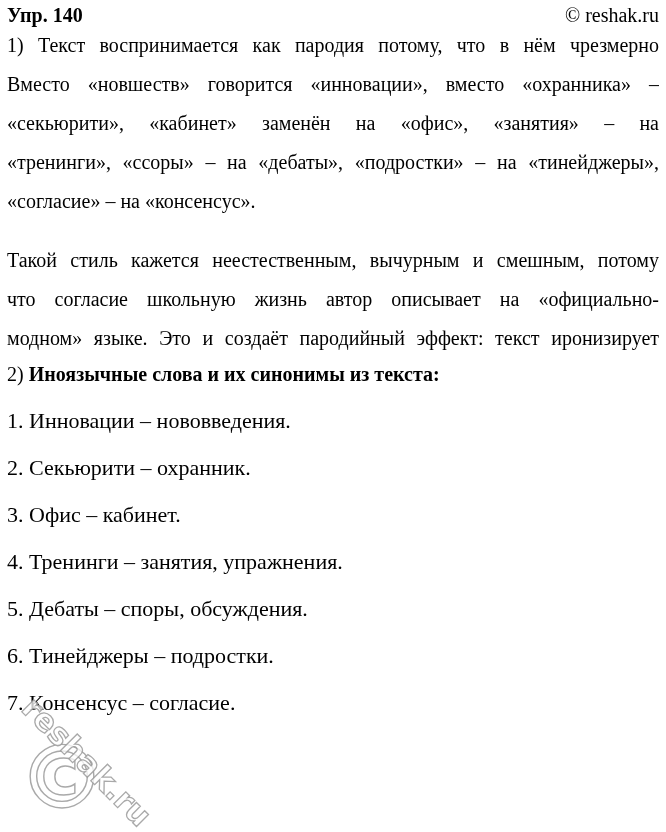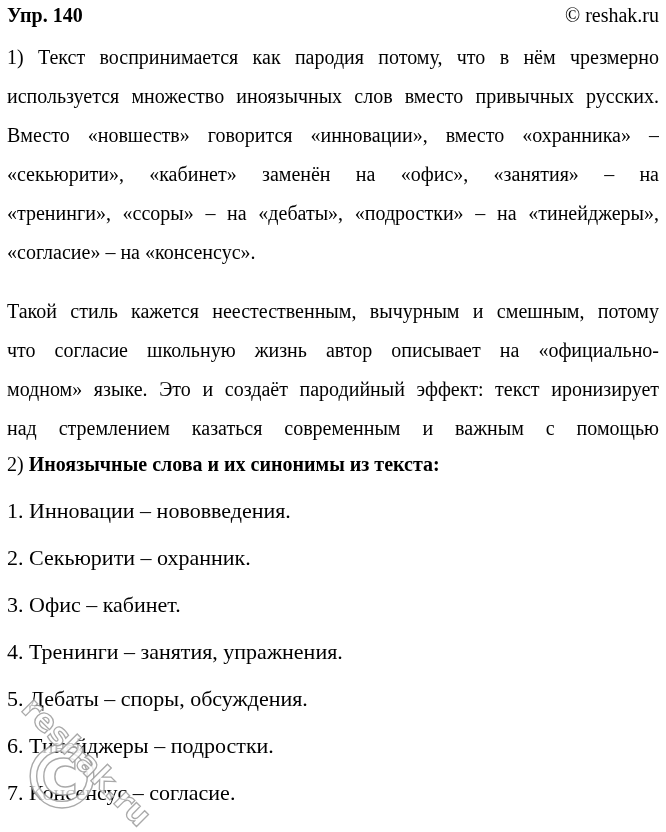--- a/index.html
+++ b/index.html
@@ -25,21 +25,21 @@
   .exercise { font-weight: bold; }
   .copyright { font-weight: normal; }
   .para { margin: 0; font-size: 20px; }
   .para .line {
     line-height: 39px;
     text-align: justify;
     text-align-last: justify;
     overflow: hidden;
   }
   .para .line.last { text-align-last: left; }
-  .p1 { margin-top: 12px; }
+  .p1 { }
   .p2 { margin-top: 20px; }
   .heading {
     margin-top: 4px;
     font-size: 20px;
     line-height: 24px;
   }
   .heading .bold { font-weight: bold; }
   .items { margin-top: 24px; }
   .item {
     font-size: 22px;
@@ -60,32 +60,30 @@
 <div class="page">
   <div class="content">
 
     <div class="header">
       <span class="exercise">Упр. 140</span>
       <span class="copyright">© reshak.ru</span>
     </div>
 
     <div class="para p1">
       <div class="line">1) Текст воспринимается как пародия потому, что в нём чрезмерно</div>
-      <div class="line">используется множество иноязычных слов вместо привычных русских.</div>
       <div class="line">Вместо «новшеств» говорится «инновации», вместо «охранника» –</div>
       <div class="line">«секьюрити», «кабинет» заменён на «офис», «занятия» – на</div>
       <div class="line">«тренинги», «ссоры» – на «дебаты», «подростки» – на «тинейджеры»,</div>
       <div class="line last">«согласие» – на «консенсус».</div>
     </div>
 
     <div class="para p2">
       <div class="line">Такой стиль кажется неестественным, вычурным и смешным, потому</div>
       <div class="line">что согласие школьную жизнь автор описывает на «официально-</div>
       <div class="line">модном» языке. Это и создаёт пародийный эффект: текст иронизирует</div>
-      <div class="line">над стремлением казаться современным и важным с помощью</div>
     </div>
 
     <div class="heading">
       <span>2) </span><span class="bold">Иноязычные слова и их синонимы из текста:</span>
     </div>
 
     <div class="items">
       <div class="item">1. Инновации – нововведения.</div>
       <div class="item">2. Секьюрити – охранник.</div>
       <div class="item">3. Офис – кабинет.</div>

